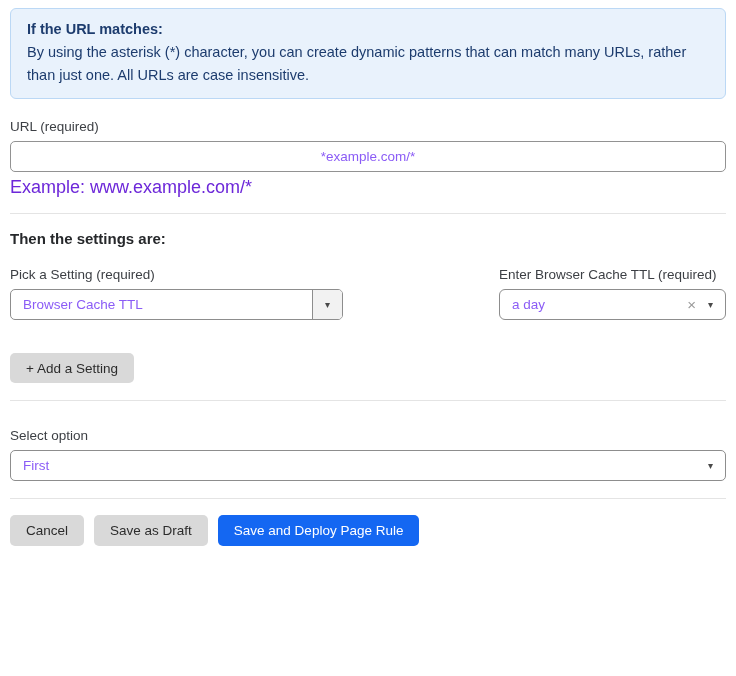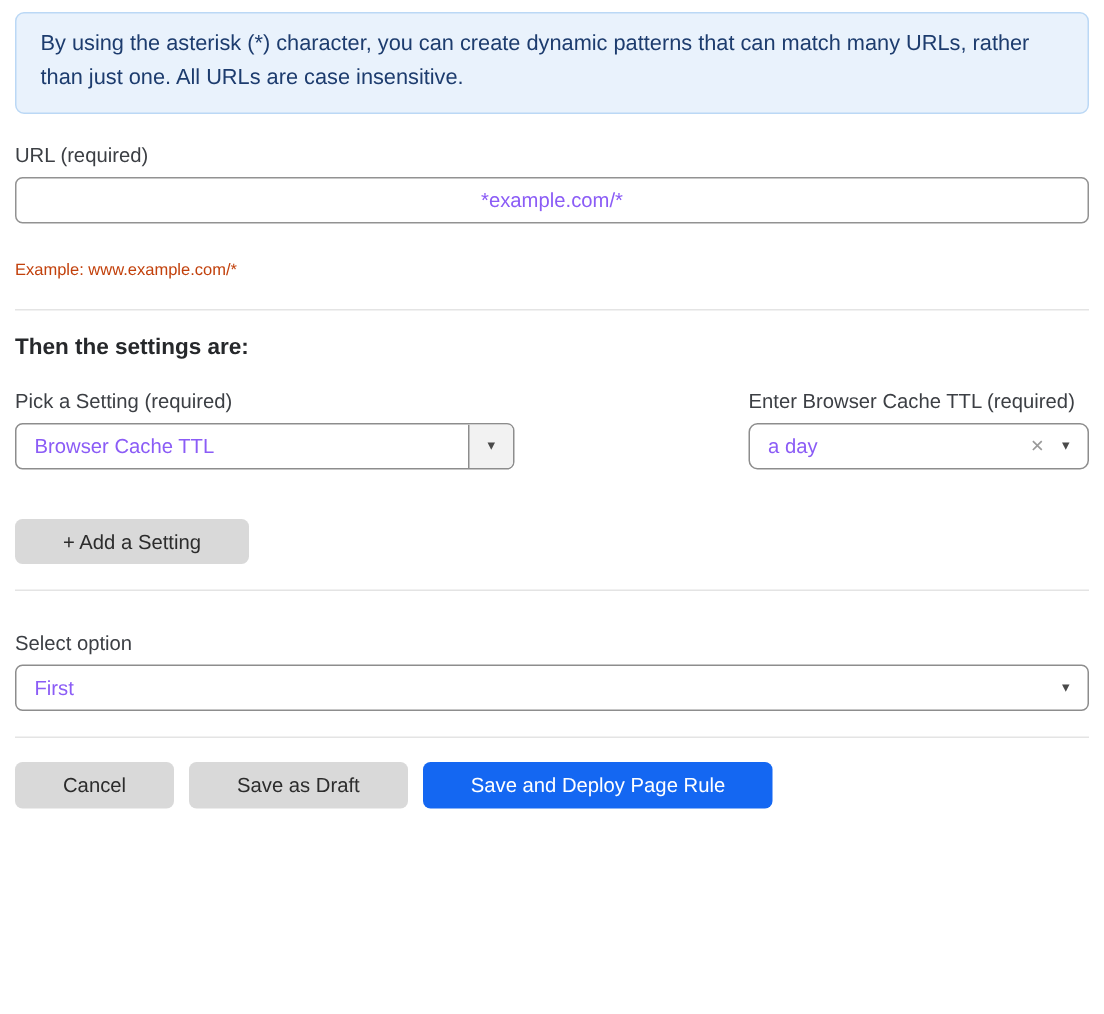--- a/index.html
+++ b/index.html
@@ -32,22 +32,22 @@
   .info-link { color: #2f6bc6; text-decoration: underline; cursor: pointer; }
   .info-link-suffix { color: #1d3c6e; }
 
   
   .field-label {
     display: block;
     font-size: 13.5px; color: #3c3f44;
     margin-bottom: 7px;
   }
   .helper-text {
-    font-size: 11px; color: #c2410c;
-    margin-top: 23px; line-height: 17px;
+    font-size: 18px; color: #6d28d9;
+    margin-top: 7px; line-height: 17px;
   }
 
   .text-input {
     width: 100%; height: 31px;
     border: 1px solid #929292; border-radius: 5px;
     padding: 0 12px;
     font-size: 13.5px; color: #8b5cf6;
     font-family: "Liberation Sans", sans-serif;
     background: #fff;
     outline: none;
@@ -85,39 +85,40 @@
   .clear-x {
     color: #9a9a9a; font-size: 15px; line-height: 1;
     padding: 0 10px 0 4px; cursor: pointer;
   }
   .dd-caret-plain { padding: 0 12px 0 2px; display: flex; align-items: center; }
 
   .btn {
     display: inline-flex; align-items: center; justify-content: center;
     height: 31px; border: none; border-radius: 5px;
     font-size: 13.5px; font-family: "Liberation Sans", sans-serif;
-    cursor: pointer; padding: 0 32px;
+    cursor: pointer; padding: 0 16px;
   }
   .btn-gray { background: #d9d9d9; color: #2c2c2c; }
   .btn-blue { background: #1467f2; color: #ffffff; }
 
   .add-setting { margin-top: 33px; height: 30px; }
 
   .order-heading { margin-top: -1px; }
   .order-label { margin-top: 27px; }
 
   .footer-row { display: flex; gap: 10px; margin-top: 0; }
 </style>
 </head>
 <body>
 
 <div class="container">
 
 
   <div class="info-box">
+    <div class="info-heading">If the URL matches:</div>
     <div class="info-body">By using the asterisk (*) character, you can create dynamic patterns that can match many URLs, rather than just one. All URLs are case insensitive.</div>
   </div>
 
   <label class="field-label">URL (required)</label>
   <input class="text-input" type="text" value="*example.com/*" style="">
   <div class="helper-text">Example: www.example.com/*</div>
 
   <hr class="divider">
 
   <h2 class="section-heading">Then the settings are:</h2>

